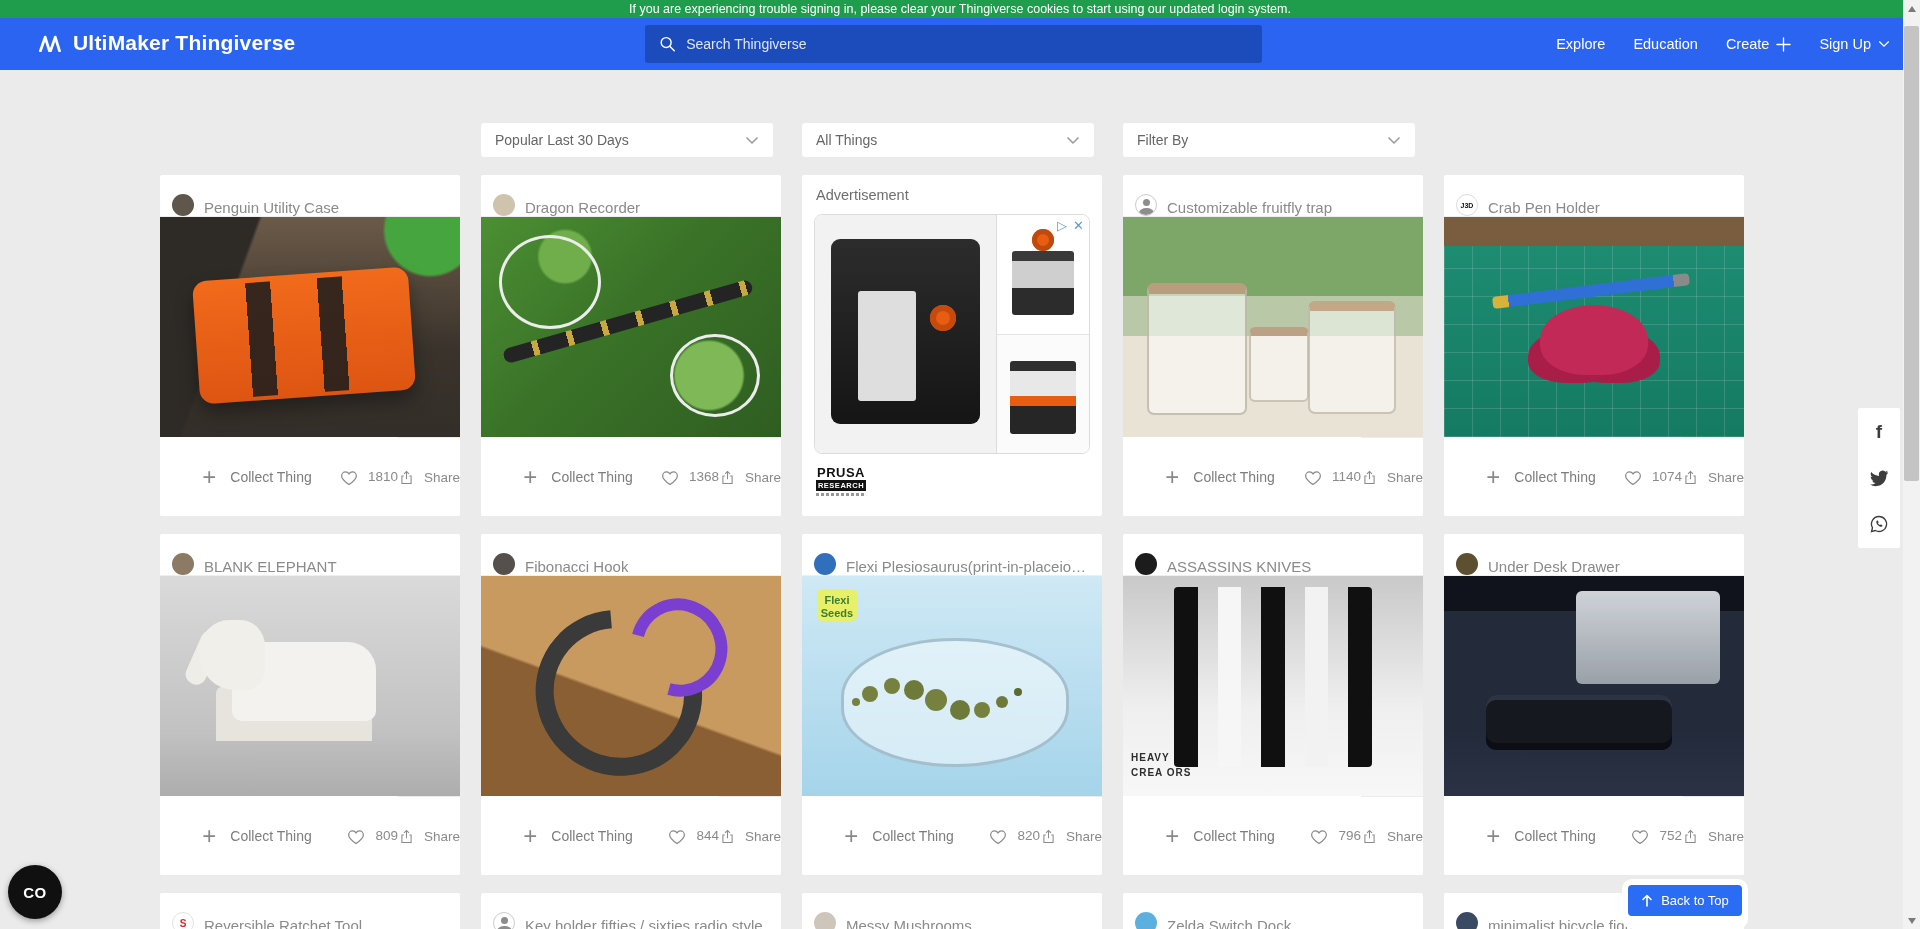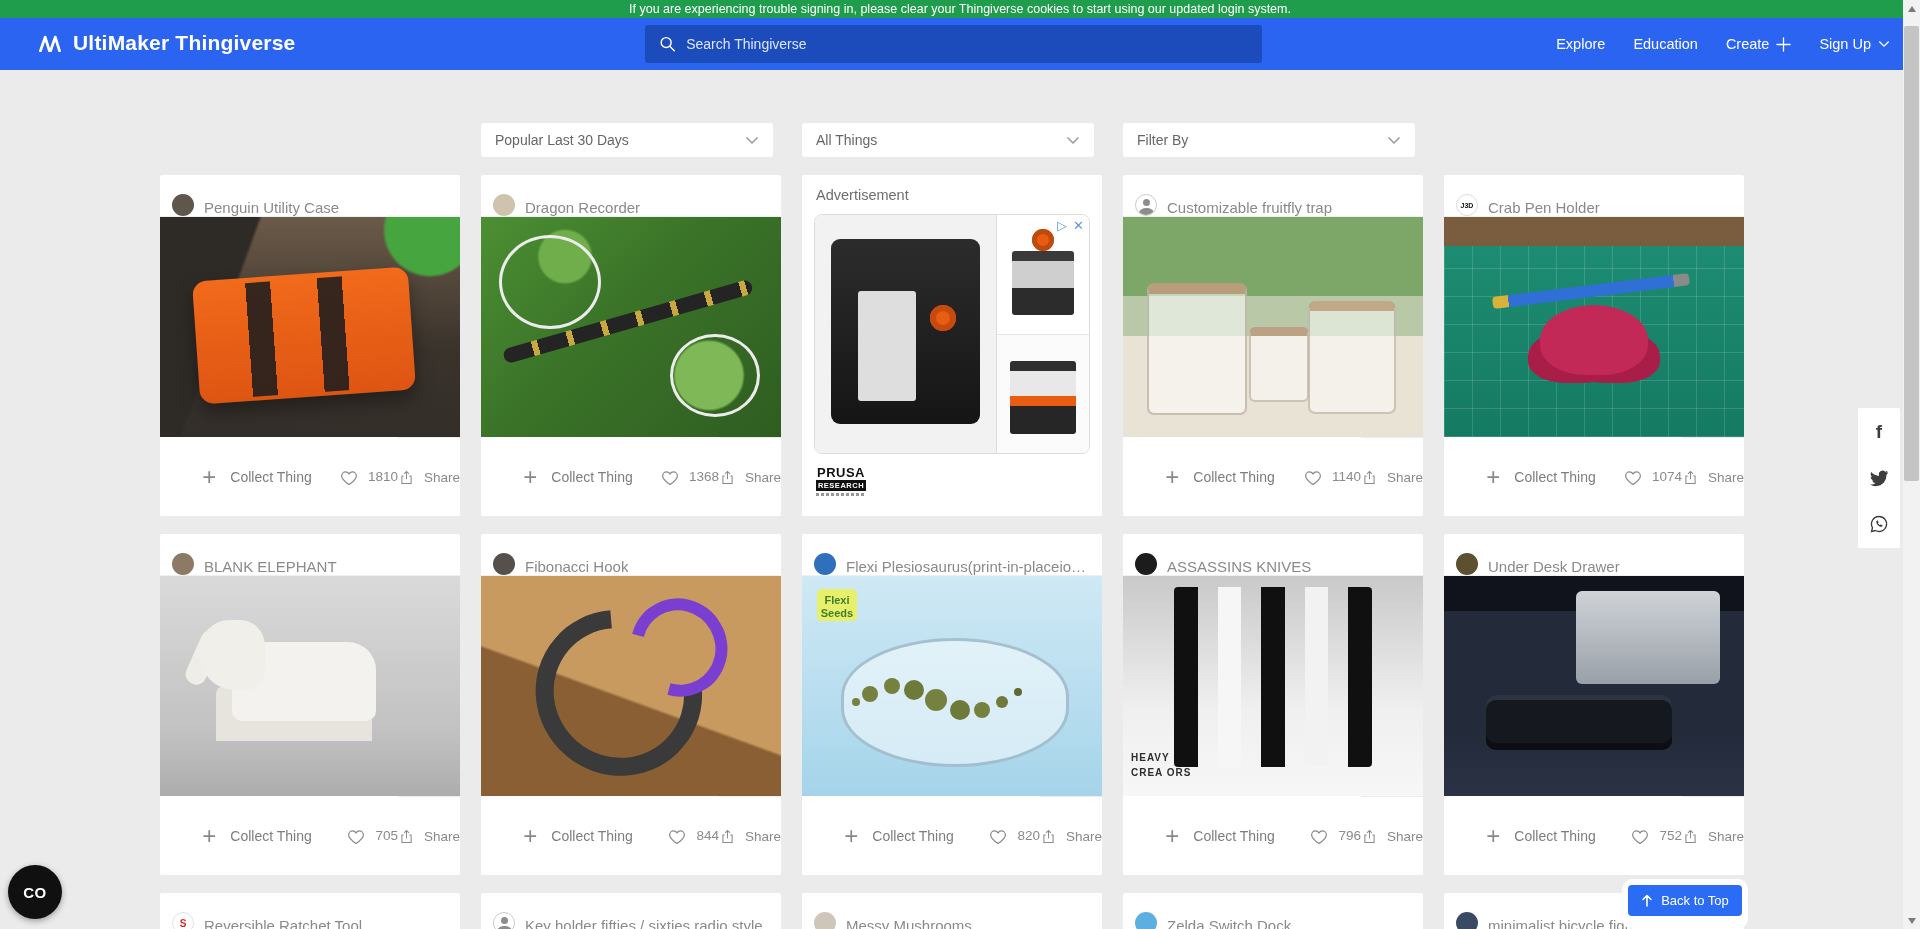--- a/index.html
+++ b/index.html
@@ -430,21 +430,21 @@
     <div class="card-foot">
       <button class="collect">
         <span class="plus">+</span>
         <span>Collect Thing</span>
       </button>
       <div class="foot-right">
         <button>
           <svg width="20" height="18" viewBox="0 0 24 22">
             <path d="M12 20.3C7.2 16.9 3 13.6 3 9.7 3 7 5.1 4.8 7.7 4.8c1.7 0 3.4.9 4.3 2.3.9-1.4 2.6-2.3 4.3-2.3 2.6 0 4.7 2.2 4.7 4.9 0 3.9-4.2 7.2-9 10.6z" fill="none" stroke="#8a8a8a" stroke-width="1.5"></path>
             </svg>
-          <span>705</span>
+          <span>809</span>
         </button>
         <button>
           <svg width="17" height="17" viewBox="0 0 24 24">
             <path d="M8 10H5.5V20.5H18.5V10H16" fill="none" stroke="#8a8a8a" stroke-width="1.5"></path>
             <path d="M12 14.5V3.5M8.5 7 12 3.5 15.5 7" fill="none" stroke="#8a8a8a" stroke-width="1.5"></path>
             </svg>
           <span>Share</span>
         </button>
       </div>
     </div>

